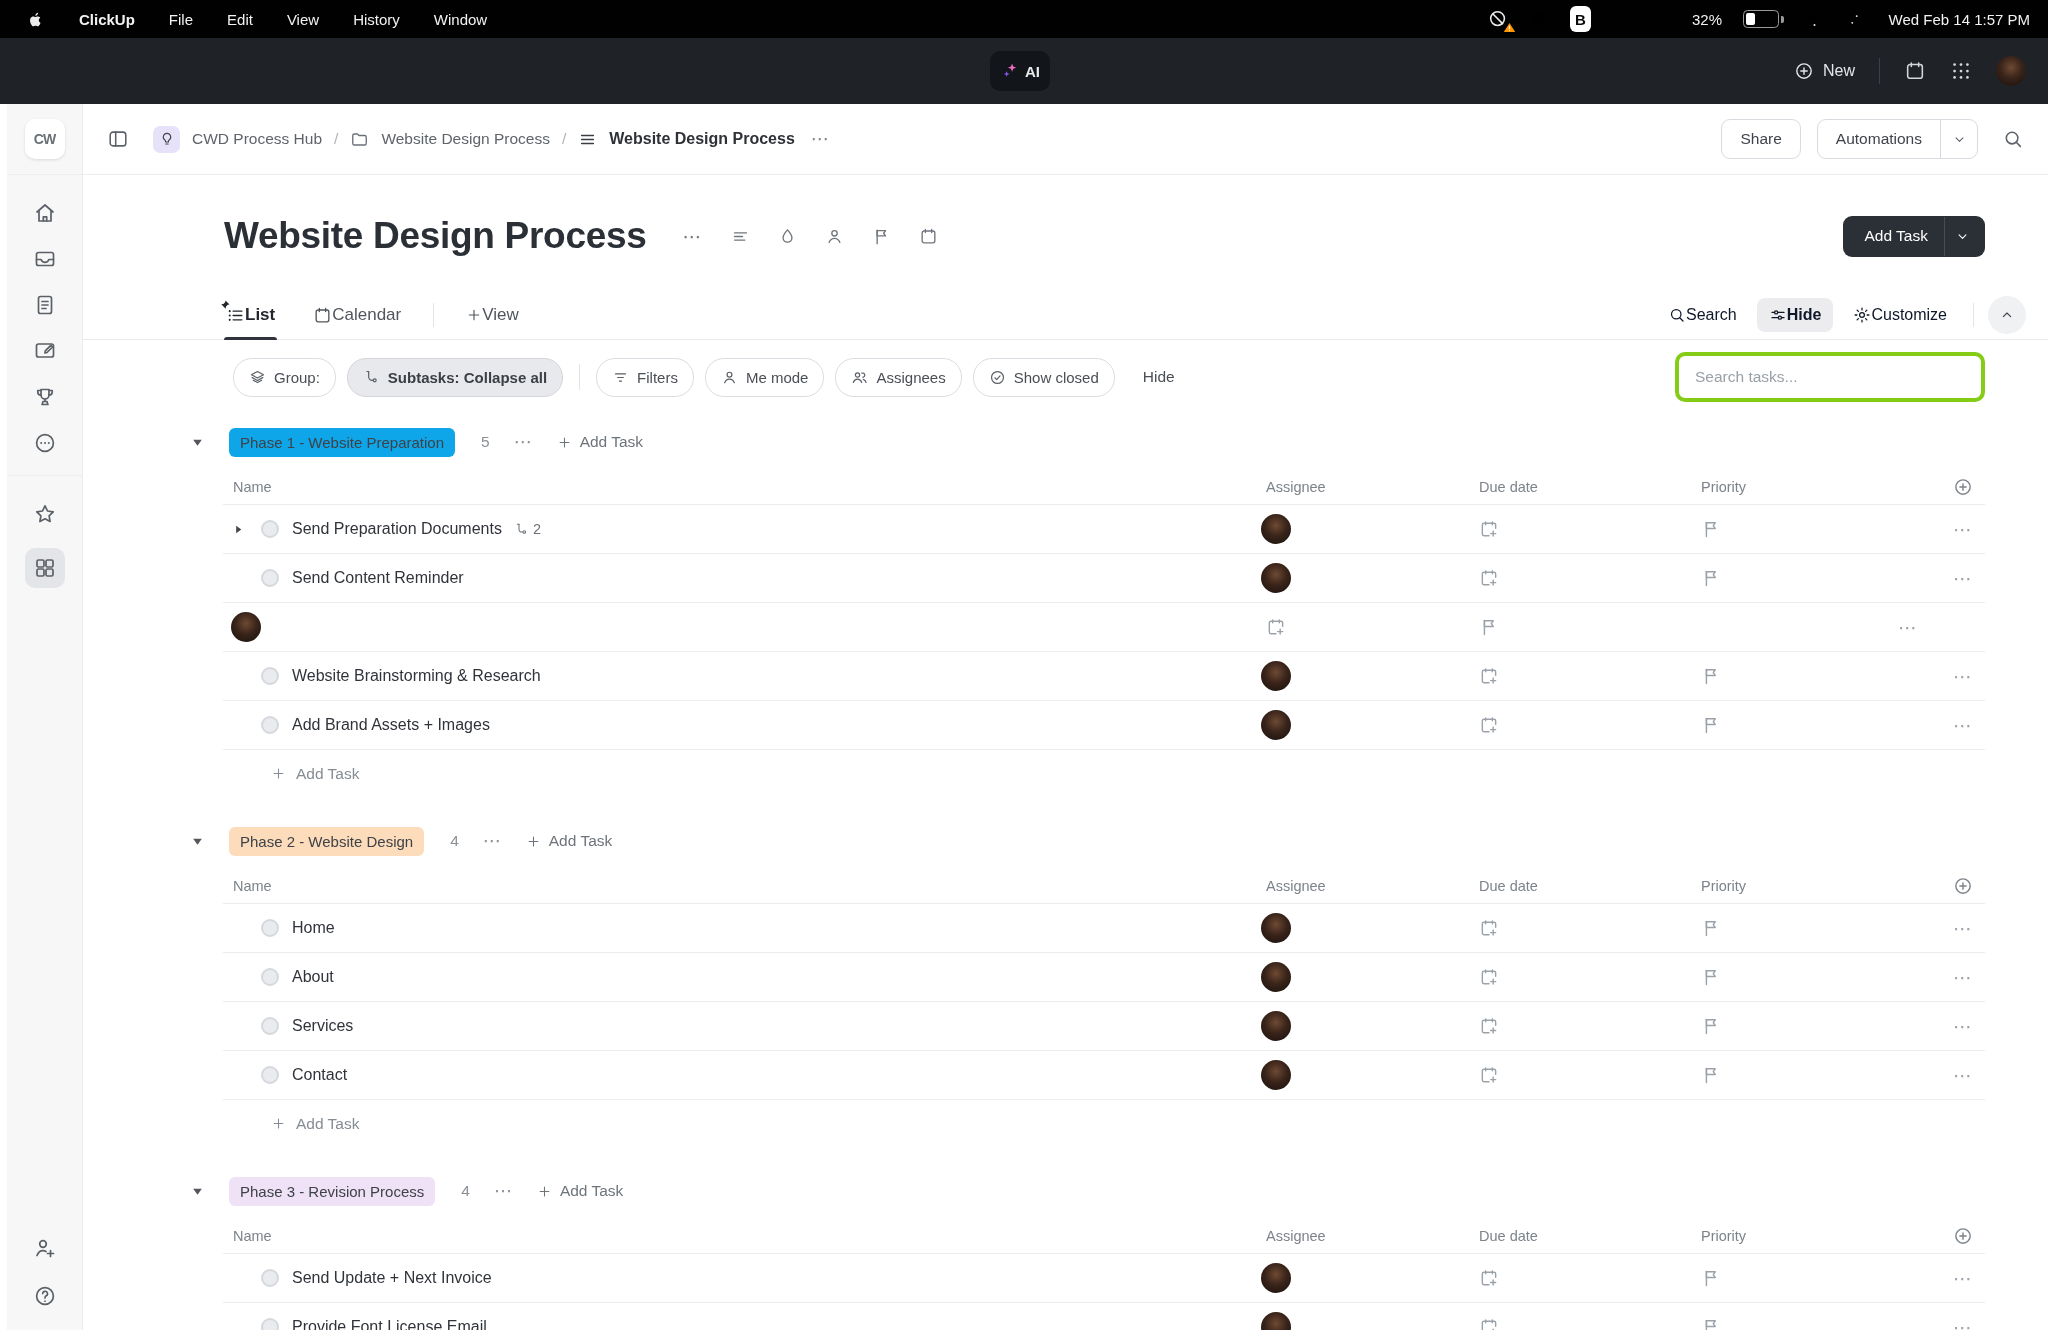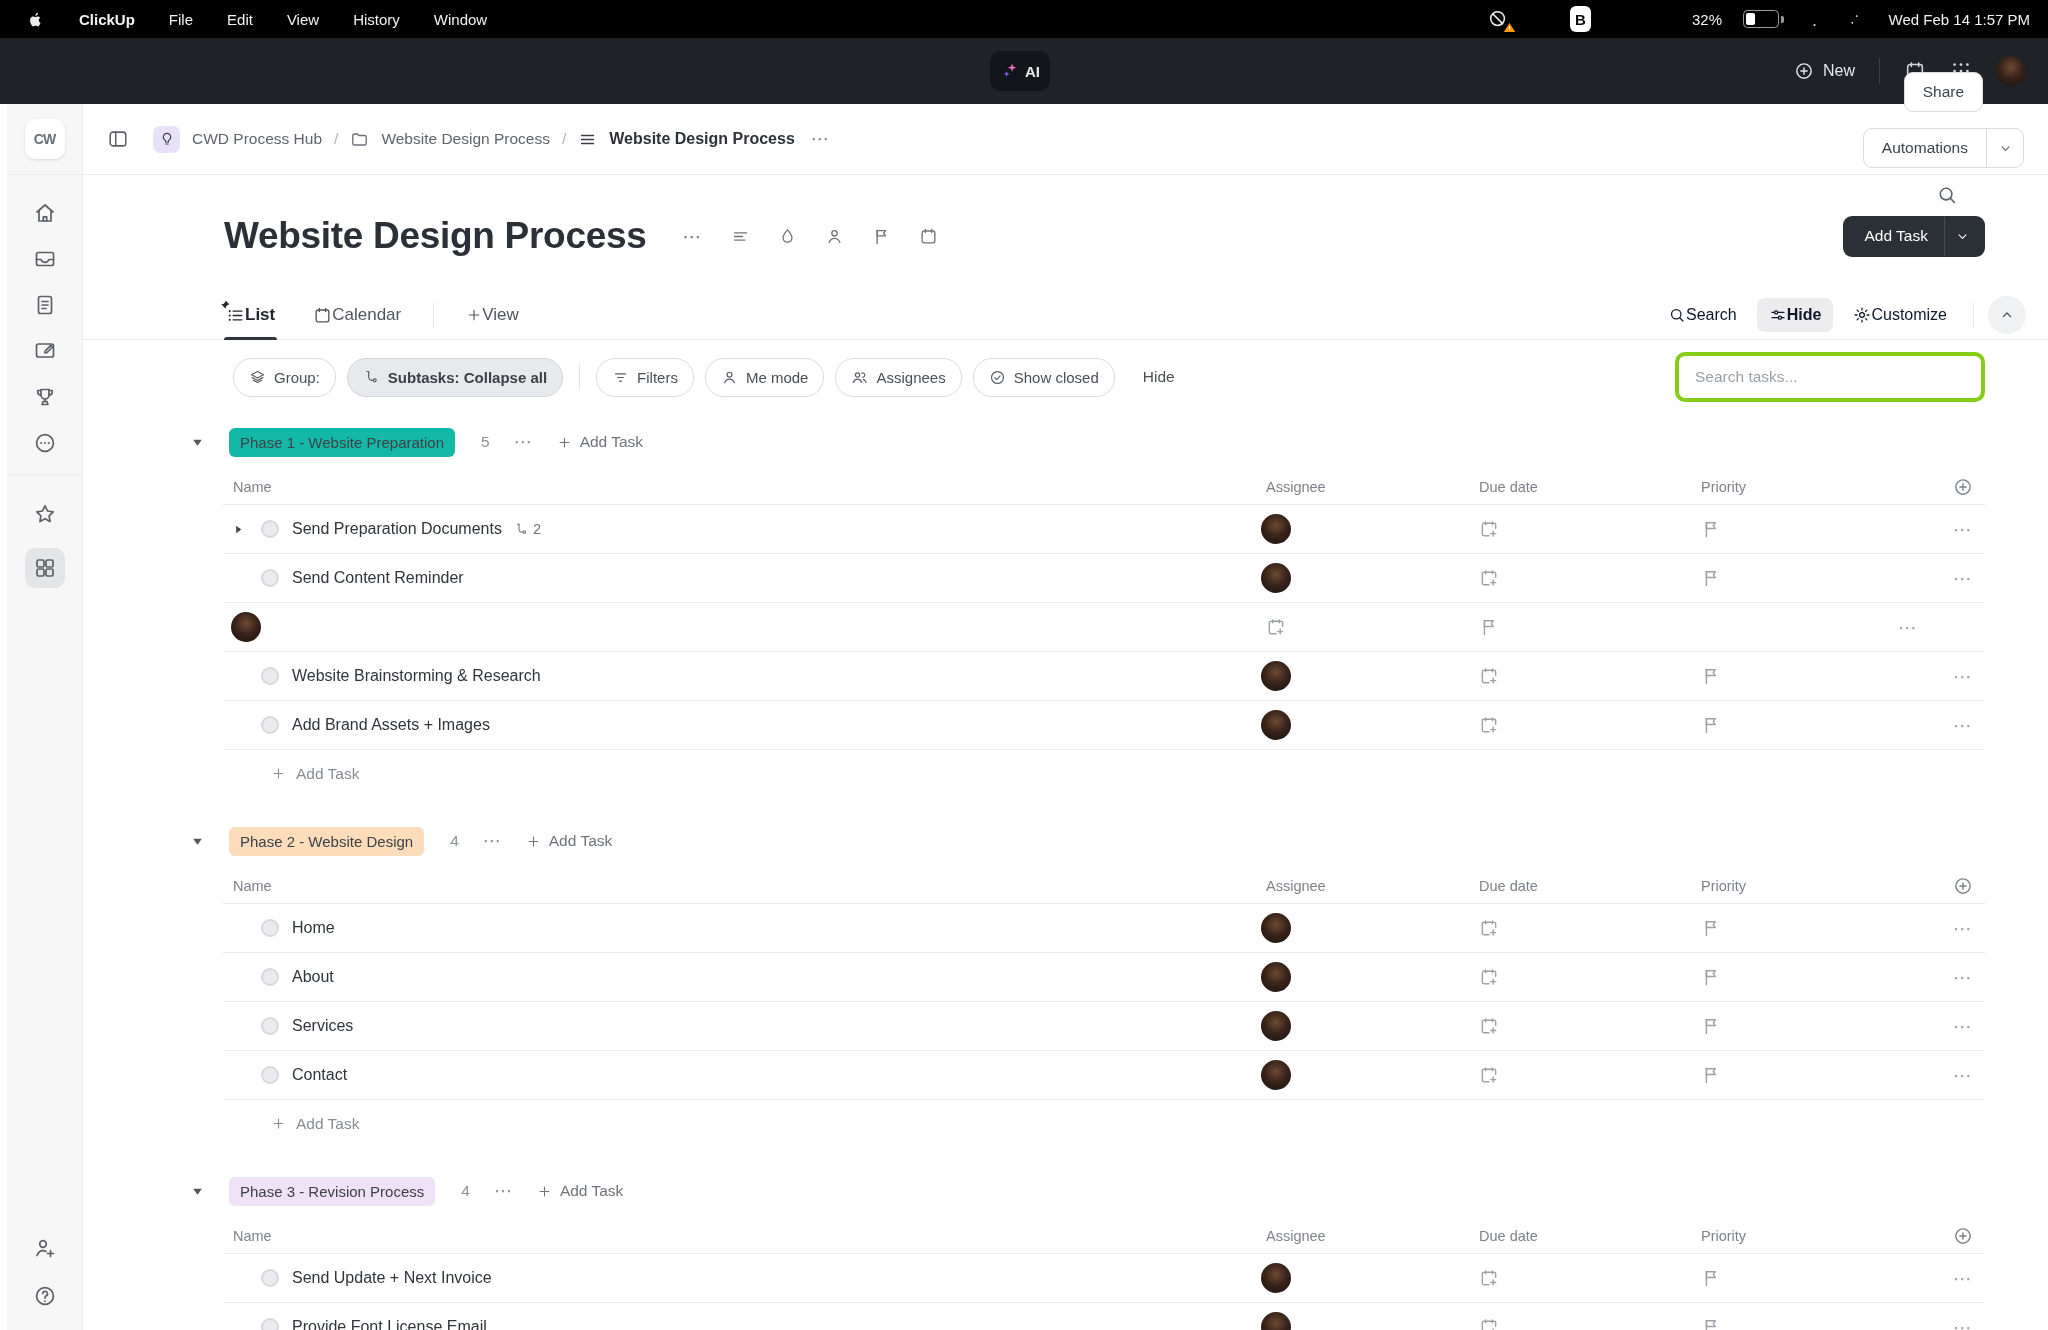--- a/index.html
+++ b/index.html
@@ -49,21 +49,21 @@
   
   .crumbbar{height:70px;border-bottom:1px solid #ecedef;display:flex;align-items:center;padding:0 24px 0 24px;}
   .crumb-toggle{width:22px;height:22px;color:#5c6269;margin-right:24px;}
   .crumbs{display:flex;align-items:center;gap:12px;font-size:15.5px;color:#5f646b;}
   .bulb-badge{width:27px;height:27px;border-radius:7px;background:#e7e2fa;display:grid;place-items:center;color:#3f434a;}
   .bulb-badge svg{width:16px;height:16px;}
   .crumb-sep{color:#b0b5bb;}
   .crumb-ic{width:19px;height:19px;color:#6b7077;}
   .crumb-last{color:#2e3237;font-weight:700;font-size:16px;}
   .crumb-more{color:#7c828a;font-size:18px;letter-spacing:2px;margin-left:4px;}
-  .crumb-actions{margin-left:auto;display:flex;align-items:center;gap:16px;flex-direction:column;}
+  .crumb-actions{margin-left:auto;display:flex;align-items:center;gap:16px;}
   .btn-outline{height:40px;border:1px solid #d8dbe0;border-radius:9px;background:#fff;display:flex;align-items:center;color:#3f444b;font-size:15.5px;padding:0 18px;}
   .btn-split{padding:0;}
   .btn-split .lbl{padding:0 18px;}
   .btn-split .chev{width:36px;height:100%;display:grid;place-items:center;border-left:1px solid #d8dbe0;color:#5a6067;}
   .btn-split .chev svg{width:15px;height:15px;}
   .crumb-search{width:22px;height:22px;color:#5c6269;margin-left:8px;}
 
   
   .content{flex:1;overflow:hidden;}
   .title-row{display:flex;align-items:center;margin:40px 63px 0 141px;}
@@ -102,21 +102,21 @@
   .pill.filled{background:#e8e9ec;border-color:#d4d6db;font-weight:600;color:#3c4046;}
   .f-div{width:1px;height:26px;background:#e2e4e7;margin:0 16px;}
   .f-hide{font-size:15.5px;color:#4a4f55;margin-left:28px;}
   .search-tasks{margin-left:auto;width:270px;height:42px;border:4px solid #84cc16;border-radius:10px;display:flex;align-items:center;padding:0 16px;color:#9aa0a8;font-size:15.5px;background:#fff;}
 
   
   .group{margin-top:26px;}
   .group-head{display:flex;align-items:center;margin-left:108px;height:36px;}
   .tri{width:13px;height:13px;color:#53575c;flex-shrink:0;}
   .phase-badge{margin-left:25px;height:29px;border-radius:6px;display:flex;align-items:center;padding:0 11px;font-size:15px;font-weight:500;color:#3e4248;}
-  .g0 .phase-badge{background:#14b8a6;}
+  .g0 .phase-badge{background:#0ea5e9;}
   .g1 .phase-badge{background:#fcdcbb;}
   .g2 .phase-badge{background:#efe1f6;}
   .g-count{margin-left:26px;font-size:15.5px;color:#8a9097;}
   .g-dots{margin-left:24px;color:#8a9097;font-size:18px;letter-spacing:1px;}
   .g-add{margin-left:24px;display:flex;align-items:center;gap:8px;color:#6e747b;font-size:15.5px;}
   .g-add svg{width:15px;height:15px;}
 
   .tbl{margin:10px 63px 0 140px;}
   .trow{display:grid;grid-template-columns:1fr 213px 222px 242px 55px;align-items:center;border-bottom:1px solid #ededf0;}
   .thead{height:34px;color:#7d838a;font-size:14.5px;}

